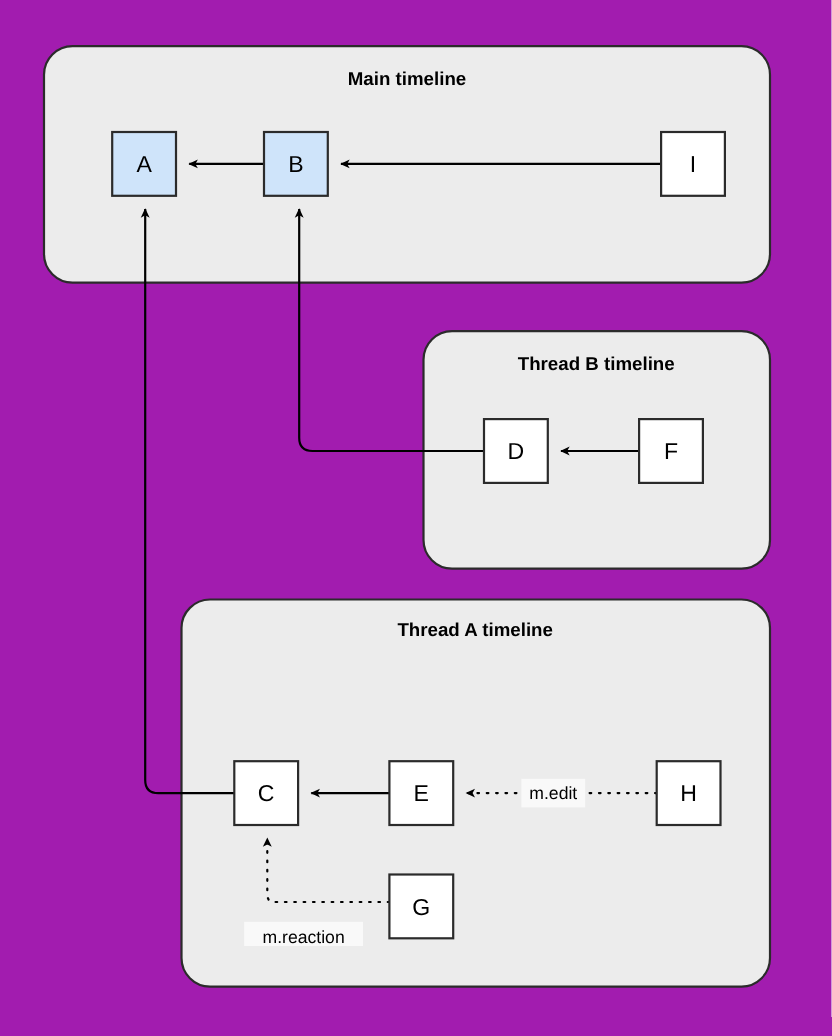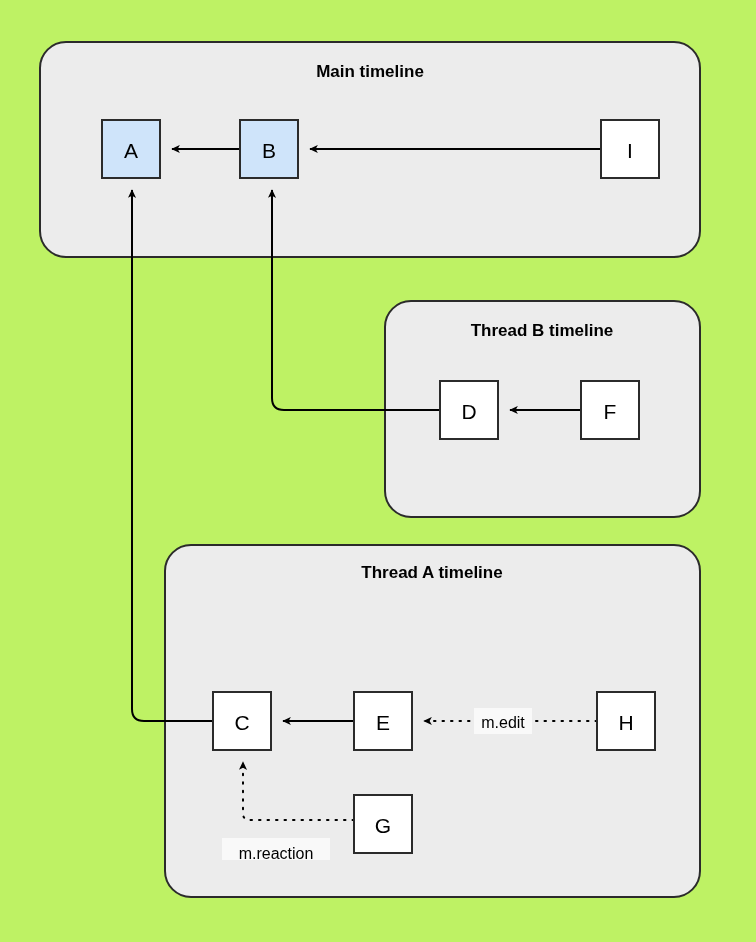--- a/index.html
+++ b/index.html
@@ -7,21 +7,21 @@
     padding: 0;
     background: #ffffff;
   }
   body {
     font-family: "Liberation Sans", sans-serif;
   }
   #canvas {
     position: relative;
     width: 756px;
     height: 942px;
-    background: #bef264;
+    background: #a21caf;
     overflow: hidden;
   }
   #diagram-svg {
     position: absolute;
     left: 0;
     top: 0;
     width: 756px;
     height: 942px;
   }
   .group-title {

